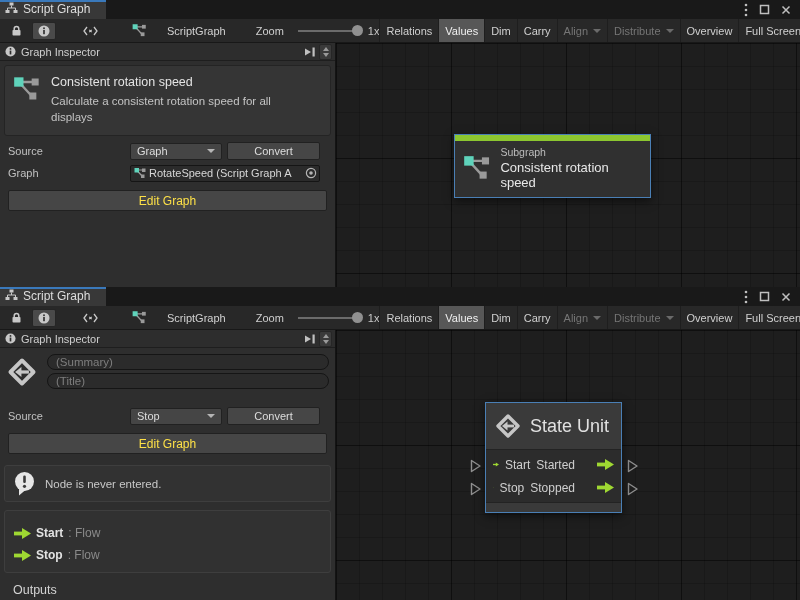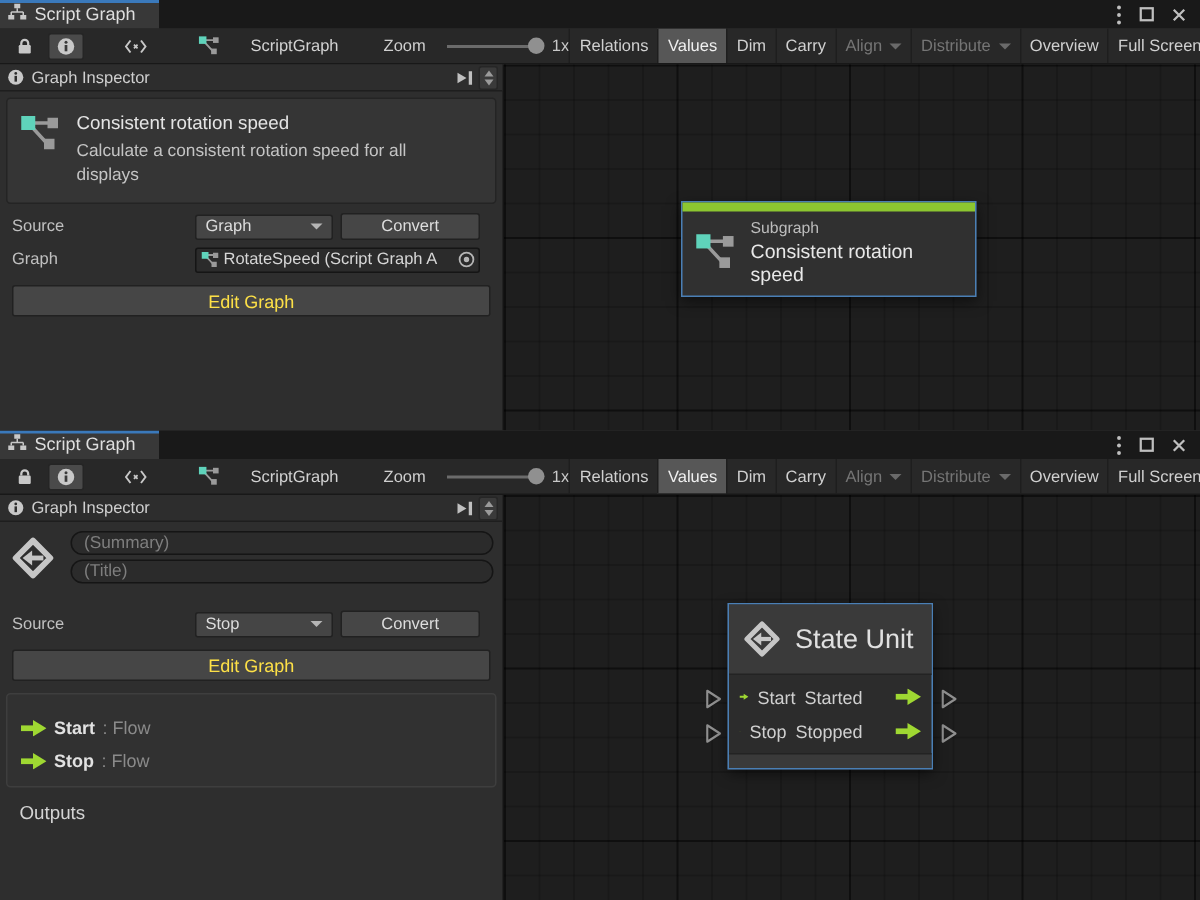--- a/index.html
+++ b/index.html
@@ -388,20 +388,29 @@
           <span class="form-label">Source</span>
           <div class="dropdown">
             <span>Stop</span>
             <span class="caret"></span>
           </div>
           <div class="btn convert-btn">Convert</div>
         </div>
 
         <div class="btn edit-graph-btn">Edit Graph</div>
 
+        <div class="warning-box">
+          <svg width="23" height="25" viewBox="0 0 23 25">
+              <circle cx="11.5" cy="10.5" r="9.5" fill="#e6e6e6"></circle>
+              <path d="M6 18 L6 24.5 L12.5 19 Z" fill="#e6e6e6"></path>
+              <rect x="10.2" y="4.5" width="2.6" height="7.5" rx="1.2" fill="#3a3a3a"></rect>
+              <circle cx="11.5" cy="15.3" r="1.6" fill="#3a3a3a"></circle>
+            </svg>
+          <span>Node is never entered.</span>
+        </div>
 
         <div class="io-box">
           <div class="io-row">
             <svg width="17" height="11" viewBox="0 0 17 11">
                 <rect x="0" y="3.6" width="9" height="3.8" fill="#9fd832"></rect>
                 <polygon points="8,0 17,5.5 8,11" fill="#9fd832"></polygon>
               </svg>
             <span class="io-name">Start</span>
             <span class="io-type">: Flow</span>
           </div>

